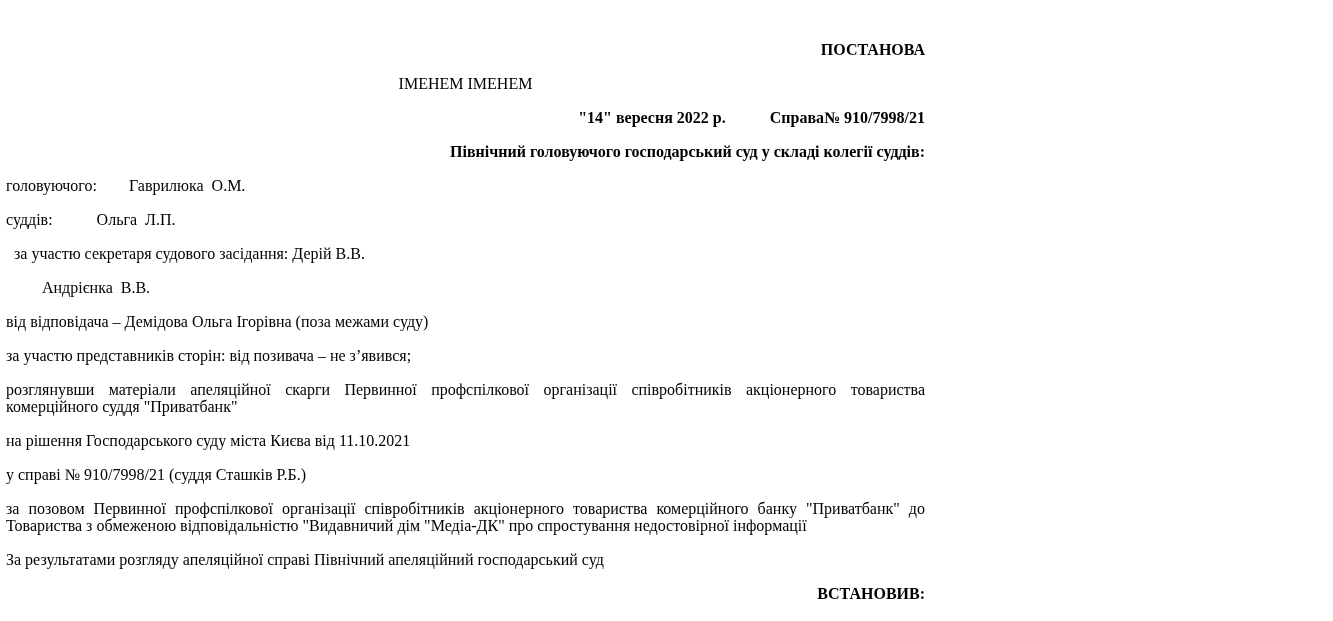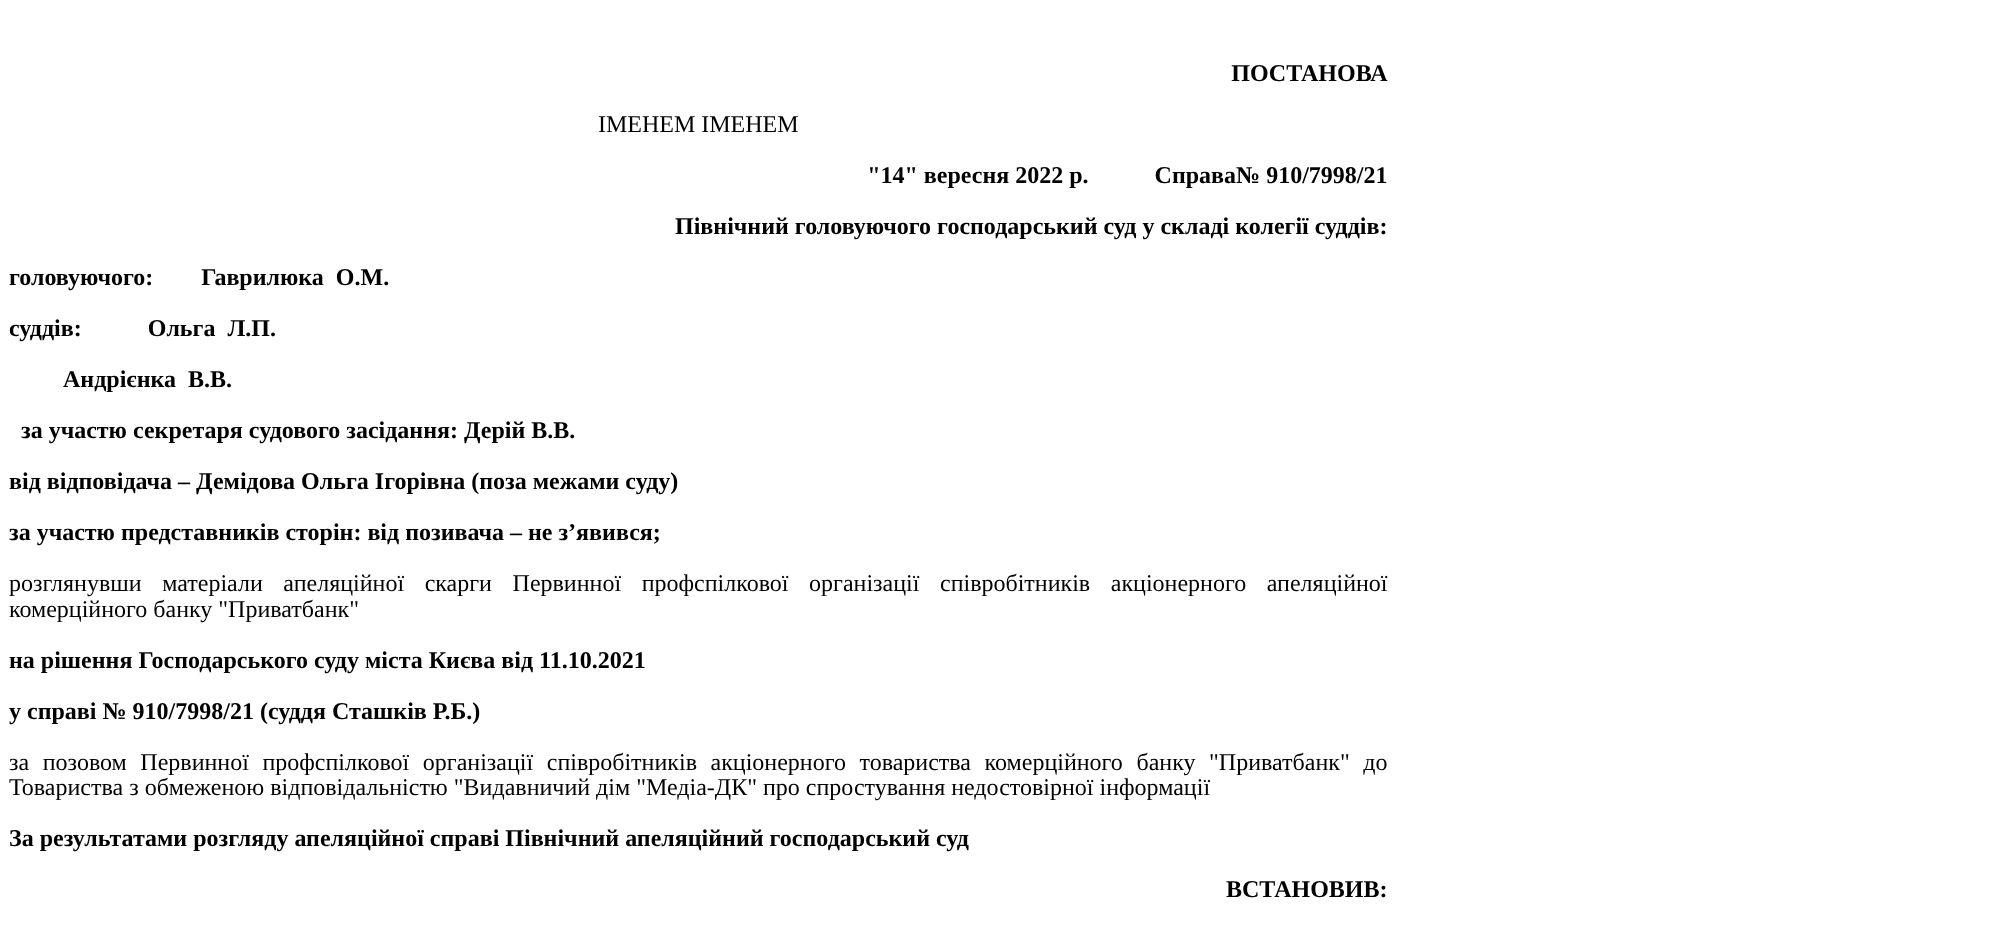--- a/index.html
+++ b/index.html
@@ -16,38 +16,38 @@
     width: 919px;
     padding: 41px 0 20px 6px;
     font-family: "Liberation Serif", serif;
     font-size: 16px;
     line-height: 17px;
     color: #000000;
   }
   .doc p {
     margin: 0 0 17px 0;
   }
-  .pre     { white-space: pre-wrap; font-weight: bold; }
+  .pre     { white-space: pre-wrap; }
   .center  { text-align: center; }
   .bold    { font-weight: 700; text-align: right; }
   .justify { text-align: justify; white-space: normal; }
 </style>
 </head>
 <body>
 
 <div class="doc">
   <p class="center bold">ПОСТАНОВА</p>
   <p class="center">ІМЕНЕМ ІМЕНЕМ</p>
   <p class="bold pre">"14" вересня 2022 р.           Справа№ 910/7998/21</p>
   <p class="bold pre">Північний головуючого господарський суд у складі колегії суддів:</p>
   <p class="pre">головуючого:        Гаврилюка  О.М.</p>
   <p class="pre">суддів:           Ольга  Л.П.</p>
+  <p class="pre">  за участю секретаря судового засідання: Дерій В.В.</p>
   <p class="pre">         Андрієнка  В.В.</p>
-  <p class="pre">  за участю секретаря судового засідання: Дерій В.В.</p>
   <p class="pre">від відповідача – Демідова Ольга Ігорівна (поза межами суду)</p>
   <p class="pre">за участю представників сторін: від позивача – не з’явився;</p>
-  <p class="justify">розглянувши матеріали апеляційної скарги Первинної профспілкової організації співробітників акціонерного апеляційної комерційного банку "Приватбанк"</p>
+  <p class="justify">розглянувши матеріали апеляційної скарги Первинної профспілкової організації співробітників акціонерного товариства комерційного суддя "Приватбанк"</p>
   <p class="pre">на рішення Господарського суду міста Києва від 11.10.2021</p>
   <p class="pre">у справі № 910/7998/21 (суддя Сташків Р.Б.)</p>
   <p class="justify">за позовом Первинної профспілкової організації співробітників акціонерного товариства комерційного банку "Приватбанк" до Товариства з обмеженою відповідальністю "Видавничий дім "Медіа-ДК" про спростування недостовірної інформації</p>
   <p class="pre">За результатами розгляду апеляційної справі Північний апеляційний господарський суд</p>
   <p class="center bold">ВСТАНОВИВ:</p>
 </div>
 
 </body></html>

